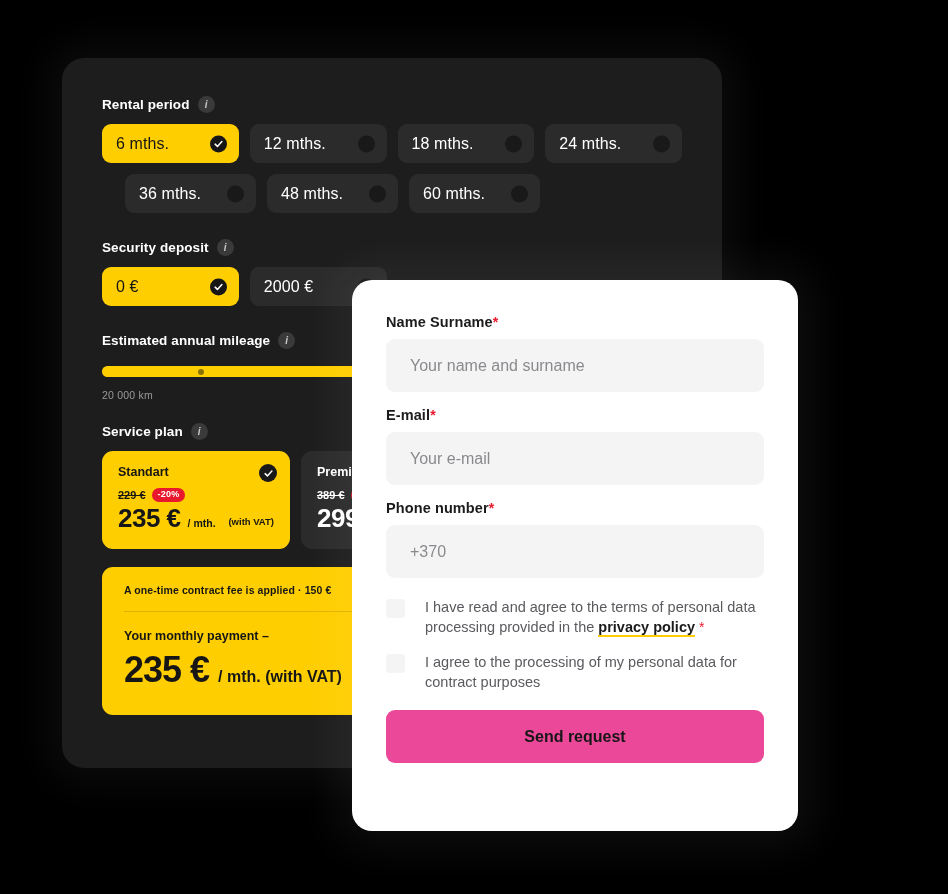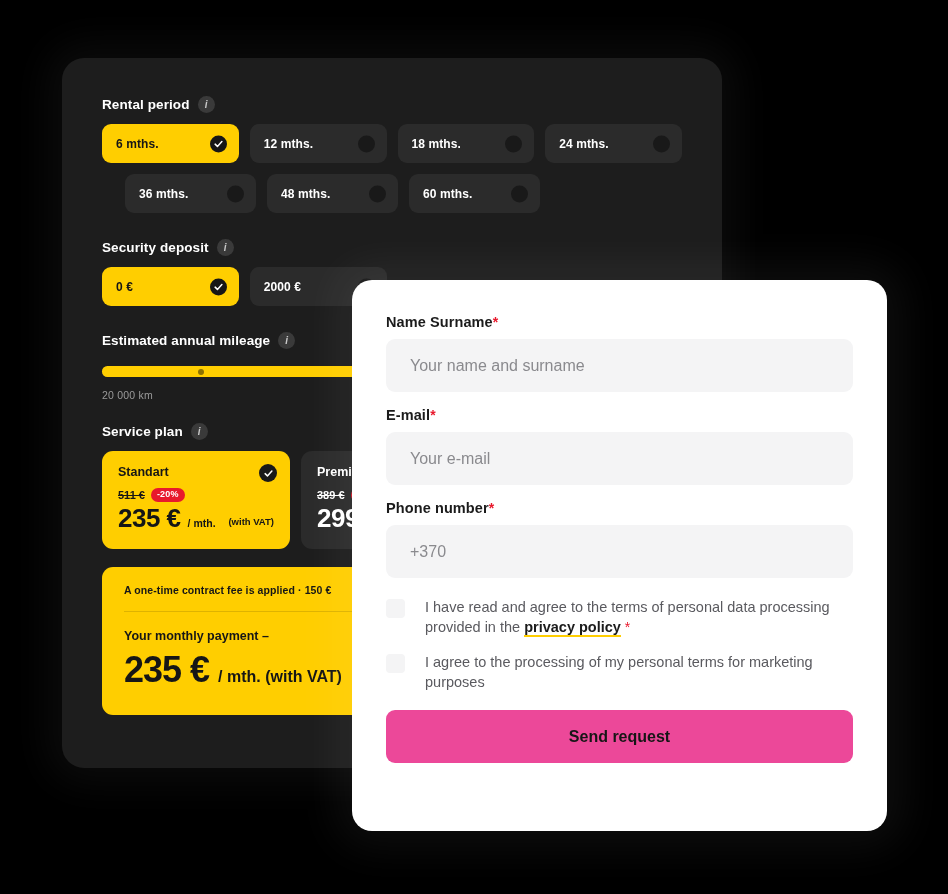--- a/index.html
+++ b/index.html
@@ -88,22 +88,22 @@
     height: 39px;
     border-radius: 9px;
     background: #2b2b2b;
     display: flex;
     align-items: center;
     padding: 0 14px;
     cursor: pointer;
   }
   .opt .opt-label {
     color: #ffffff;
-    font-size: 12px;
-    font-weight: bold;
+    font-size: 16px;
+    font-weight: normal;
     letter-spacing: 0.1px;
     text-align: center;
   }
   .opt .radio {
     position: absolute;
     right: 12px;
     top: 50%;
     transform: translateY(-50%);
     width: 17px;
     height: 17px;
@@ -295,21 +295,21 @@
     font-size: 16px;
     font-weight: bold;
     color: #161616;
   }
 
   
   .form-card {
     position: absolute;
     left: 352px;
     top: 280px;
-    width: 535px;
+    width: 446px;
     height: 551px;
     background: #ffffff;
     border-radius: 20px;
     padding: 34px 34px 0 34px;
     box-shadow: 0 0 40px 18px rgba(255,255,255,0.05);
   }
   .field { margin-bottom: 15px; }
   .field-label {
     font-size: 14.5px;
     font-weight: bold;
@@ -474,21 +474,21 @@
 
       <div class="plan-row">
         <div class="plan selected">
           <div class="plan-name">Standart</div>
           <div class="plan-check">
             <svg viewBox="0 0 12 12">
                 <path d="M1.5 6.2 L4.6 9.2 L10.5 2.8" fill="none" stroke="#FFFFFF" stroke-width="2" stroke-linecap="round" stroke-linejoin="round"></path>
               </svg>
           </div>
           <div class="plan-oldrow">
-            <span class="plan-old">511 €</span>
+            <span class="plan-old">229 €</span>
             <span class="plan-badge">-20%</span>
           </div>
           <div class="plan-priceline">
             <span class="plan-price">235 €</span>
             <span class="plan-per">/ mth.</span>
           </div>
           <div class="plan-vat">(with VAT)</div>
         </div>
 
         <div class="plan">
@@ -541,20 +541,20 @@
       <input class="field-input" type="text" placeholder="+370" style="">
     </div>
 
     <div class="checks">
       <div class="check-row">
         <span class="checkbox"></span>
         <span class="check-text"><span>I have read and agree to the terms of personal data processing provided in the </span><a class="policy-link">privacy policy</a><span class="req"> *</span></span>
       </div>
       <div class="check-row">
         <span class="checkbox"></span>
-        <span class="check-text">I agree to the processing of my personal terms for marketing purposes</span>
+        <span class="check-text">I agree to the processing of my personal data for contract purposes</span>
       </div>
     </div>
 
     <button class="send-btn">Send request</button>
   </div>
 
 </div>
 
 </body></html>

